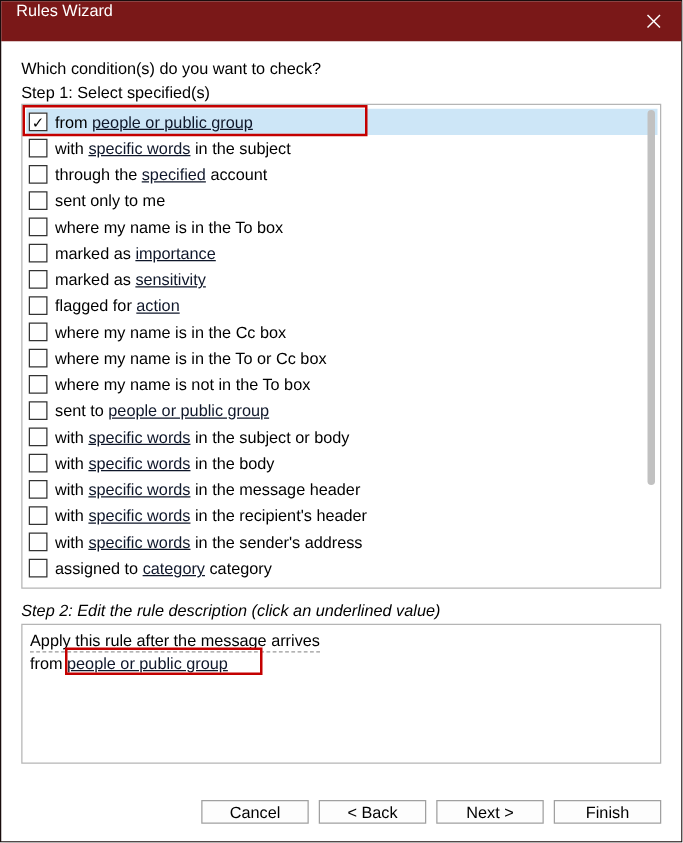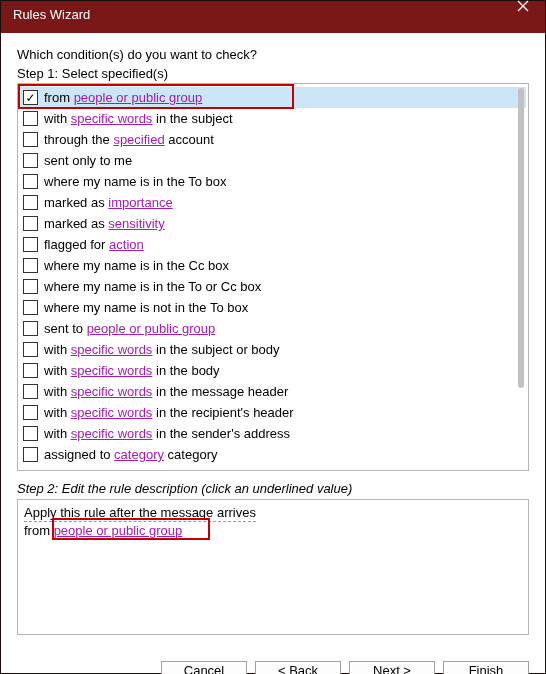--- a/index.html
+++ b/index.html
@@ -17,21 +17,21 @@
     background: #fff;
     box-shadow: 2px 2px 6px rgba(0,0,0,0.3);
     display: flex;
     flex-direction: column;
   }
   .titlebar {
     background: #7a1818; 
     color: #fff;
     height: 32px;
     display: flex;
-    align-items: flex-end;
+    align-items: flex-start;
     padding: 0 0 11px 12px;
     font-size: 13px;
   }
   .titlebar .title { flex: 1; }
   .titlebar .close {
     width: 44px;
     height: 32px;
     display: flex;
     align-items: center;
     justify-content: center;
@@ -82,21 +82,21 @@
     flex: 0 0 auto;
   }
   .cond-row .cb.checked::after {
     content: "✓";
     font-size: 12px;
     line-height: 1;
     color: #000;
   }
   .cond-text { flex: 1; }
   .lnk {
-    color: #a21caf;
+    color: #0f172a;
     text-decoration: underline;
     cursor: pointer;
   }
   .scrollbar {
     position: absolute;
     top: 4px;
     right: 4px;
     width: 6px;
     height: 300px;
     background: #c1c1c1;
@@ -107,21 +107,21 @@
     border: 2px solid #c40000;
     pointer-events: none;
     left: 1px;
     top: 1px;
     width: 276px;
     height: 25px;
   }
   .step2-label { margin-bottom: 3px; font-style: italic; }
   .descbox {
     border: 1px solid #b5b5b5;
-    height: 136px;
+    height: 112px;
     padding: 4px 6px;
     background: #fff;
     position: relative;
     line-height: 1.35;
   }
   .dash-underline {
     border-bottom: 1px dashed #9a9a9a;
     padding-bottom: 1px;
   }
   .highlight-box2 {

